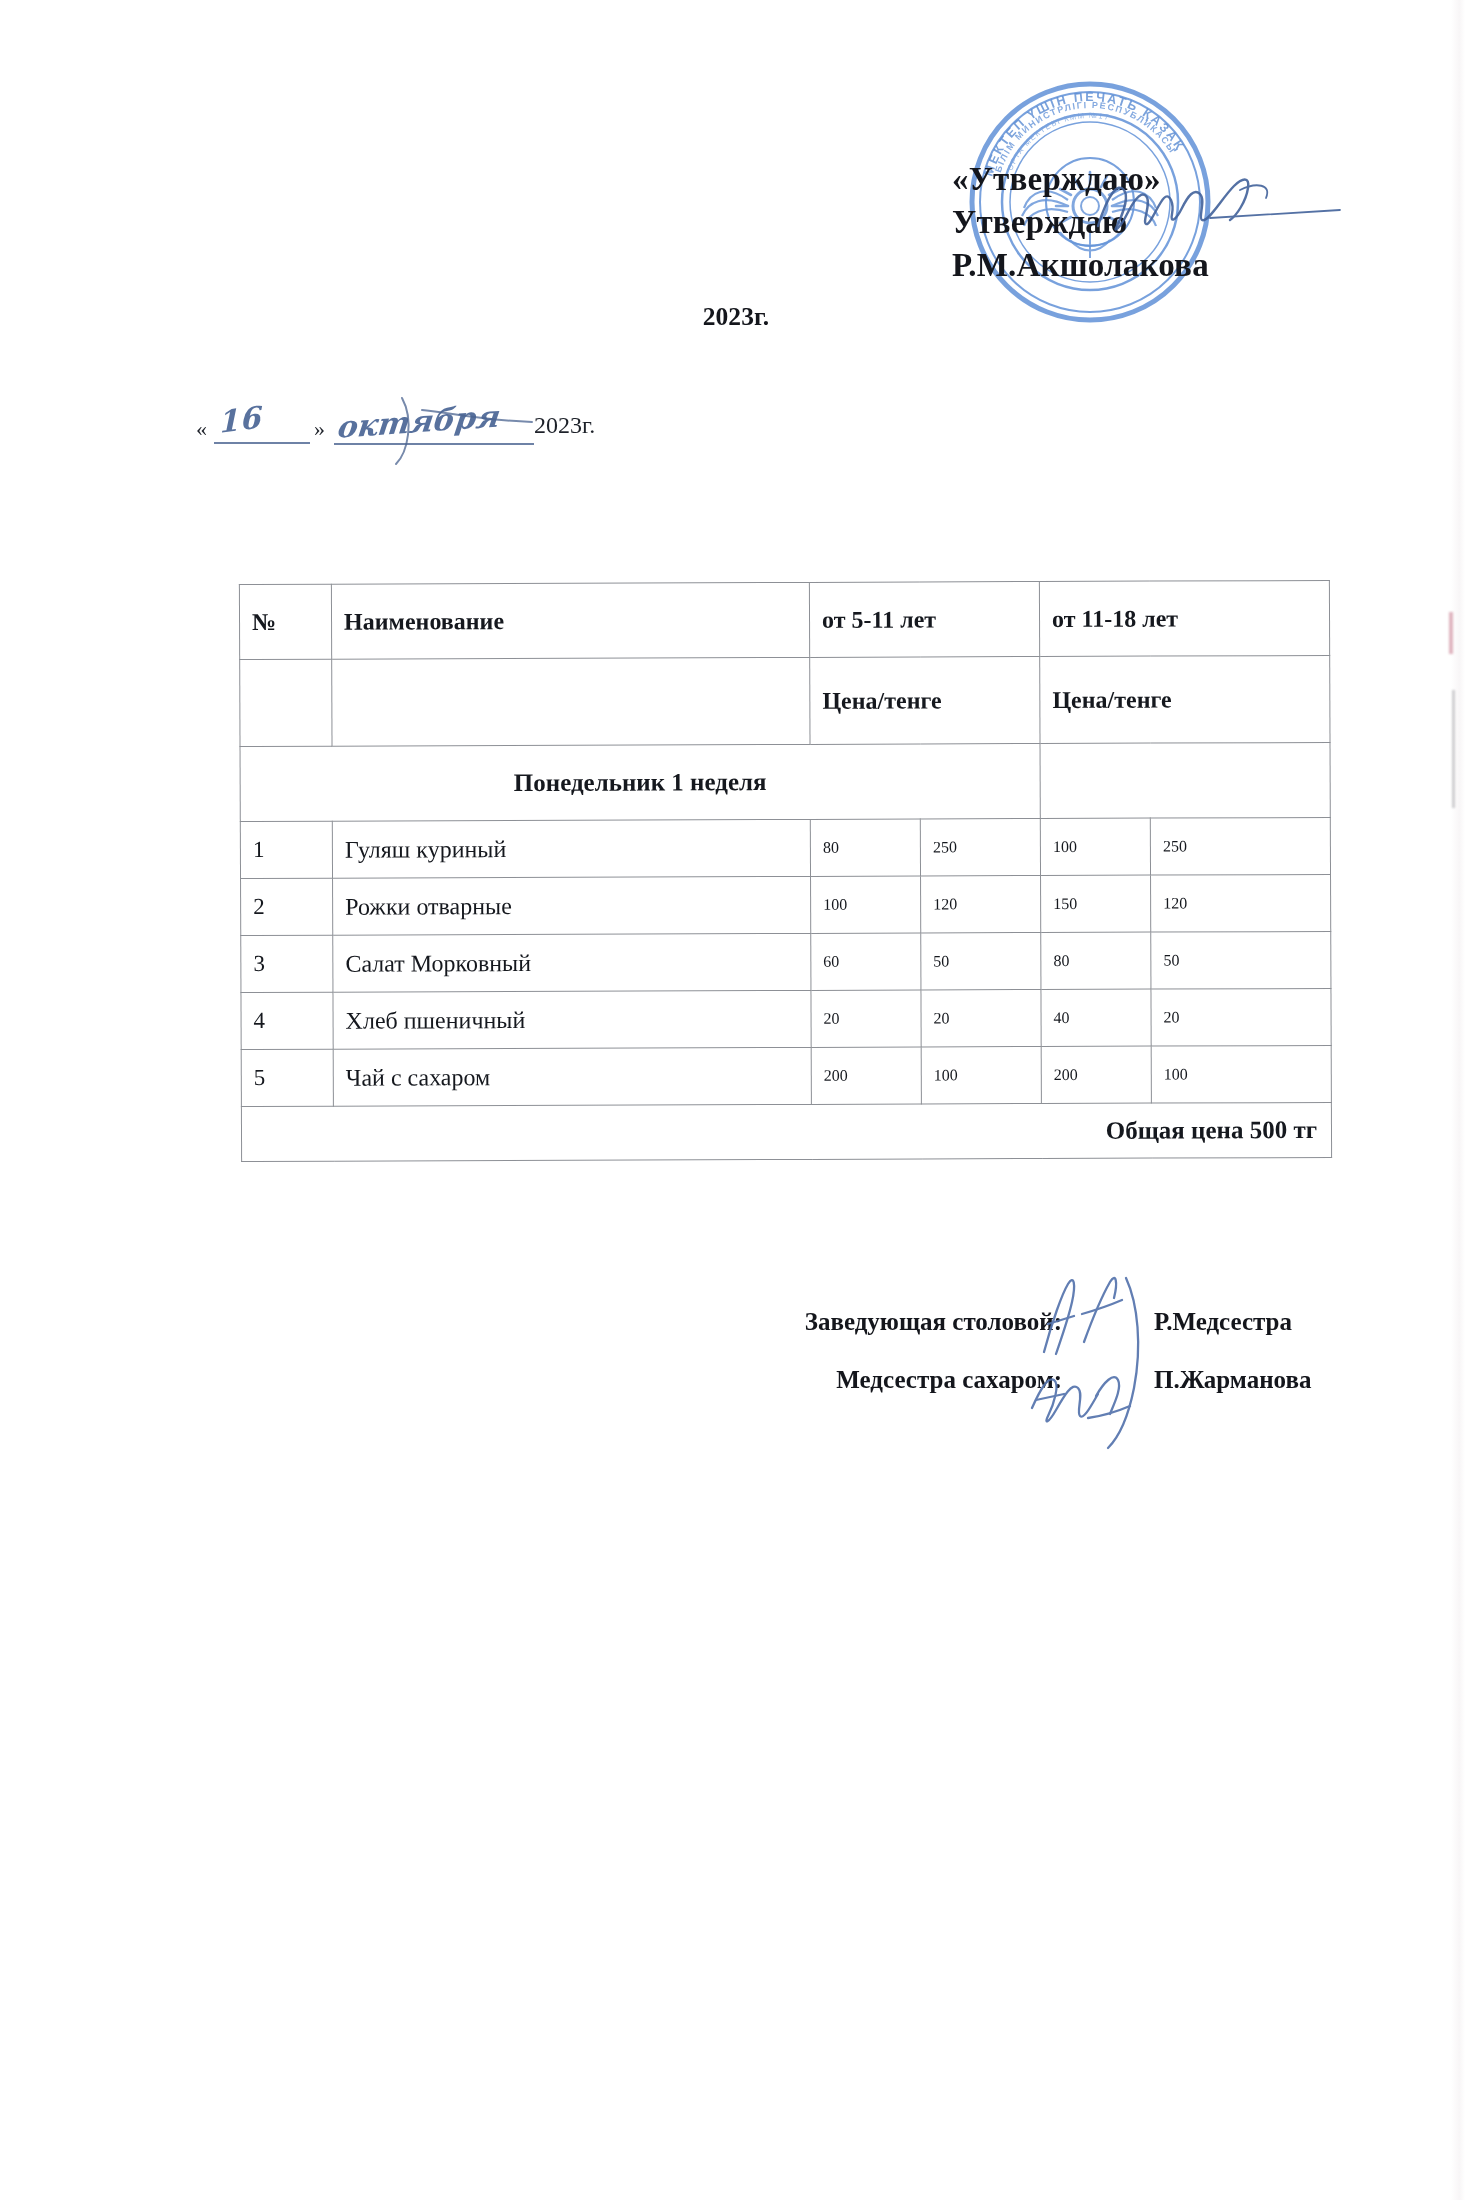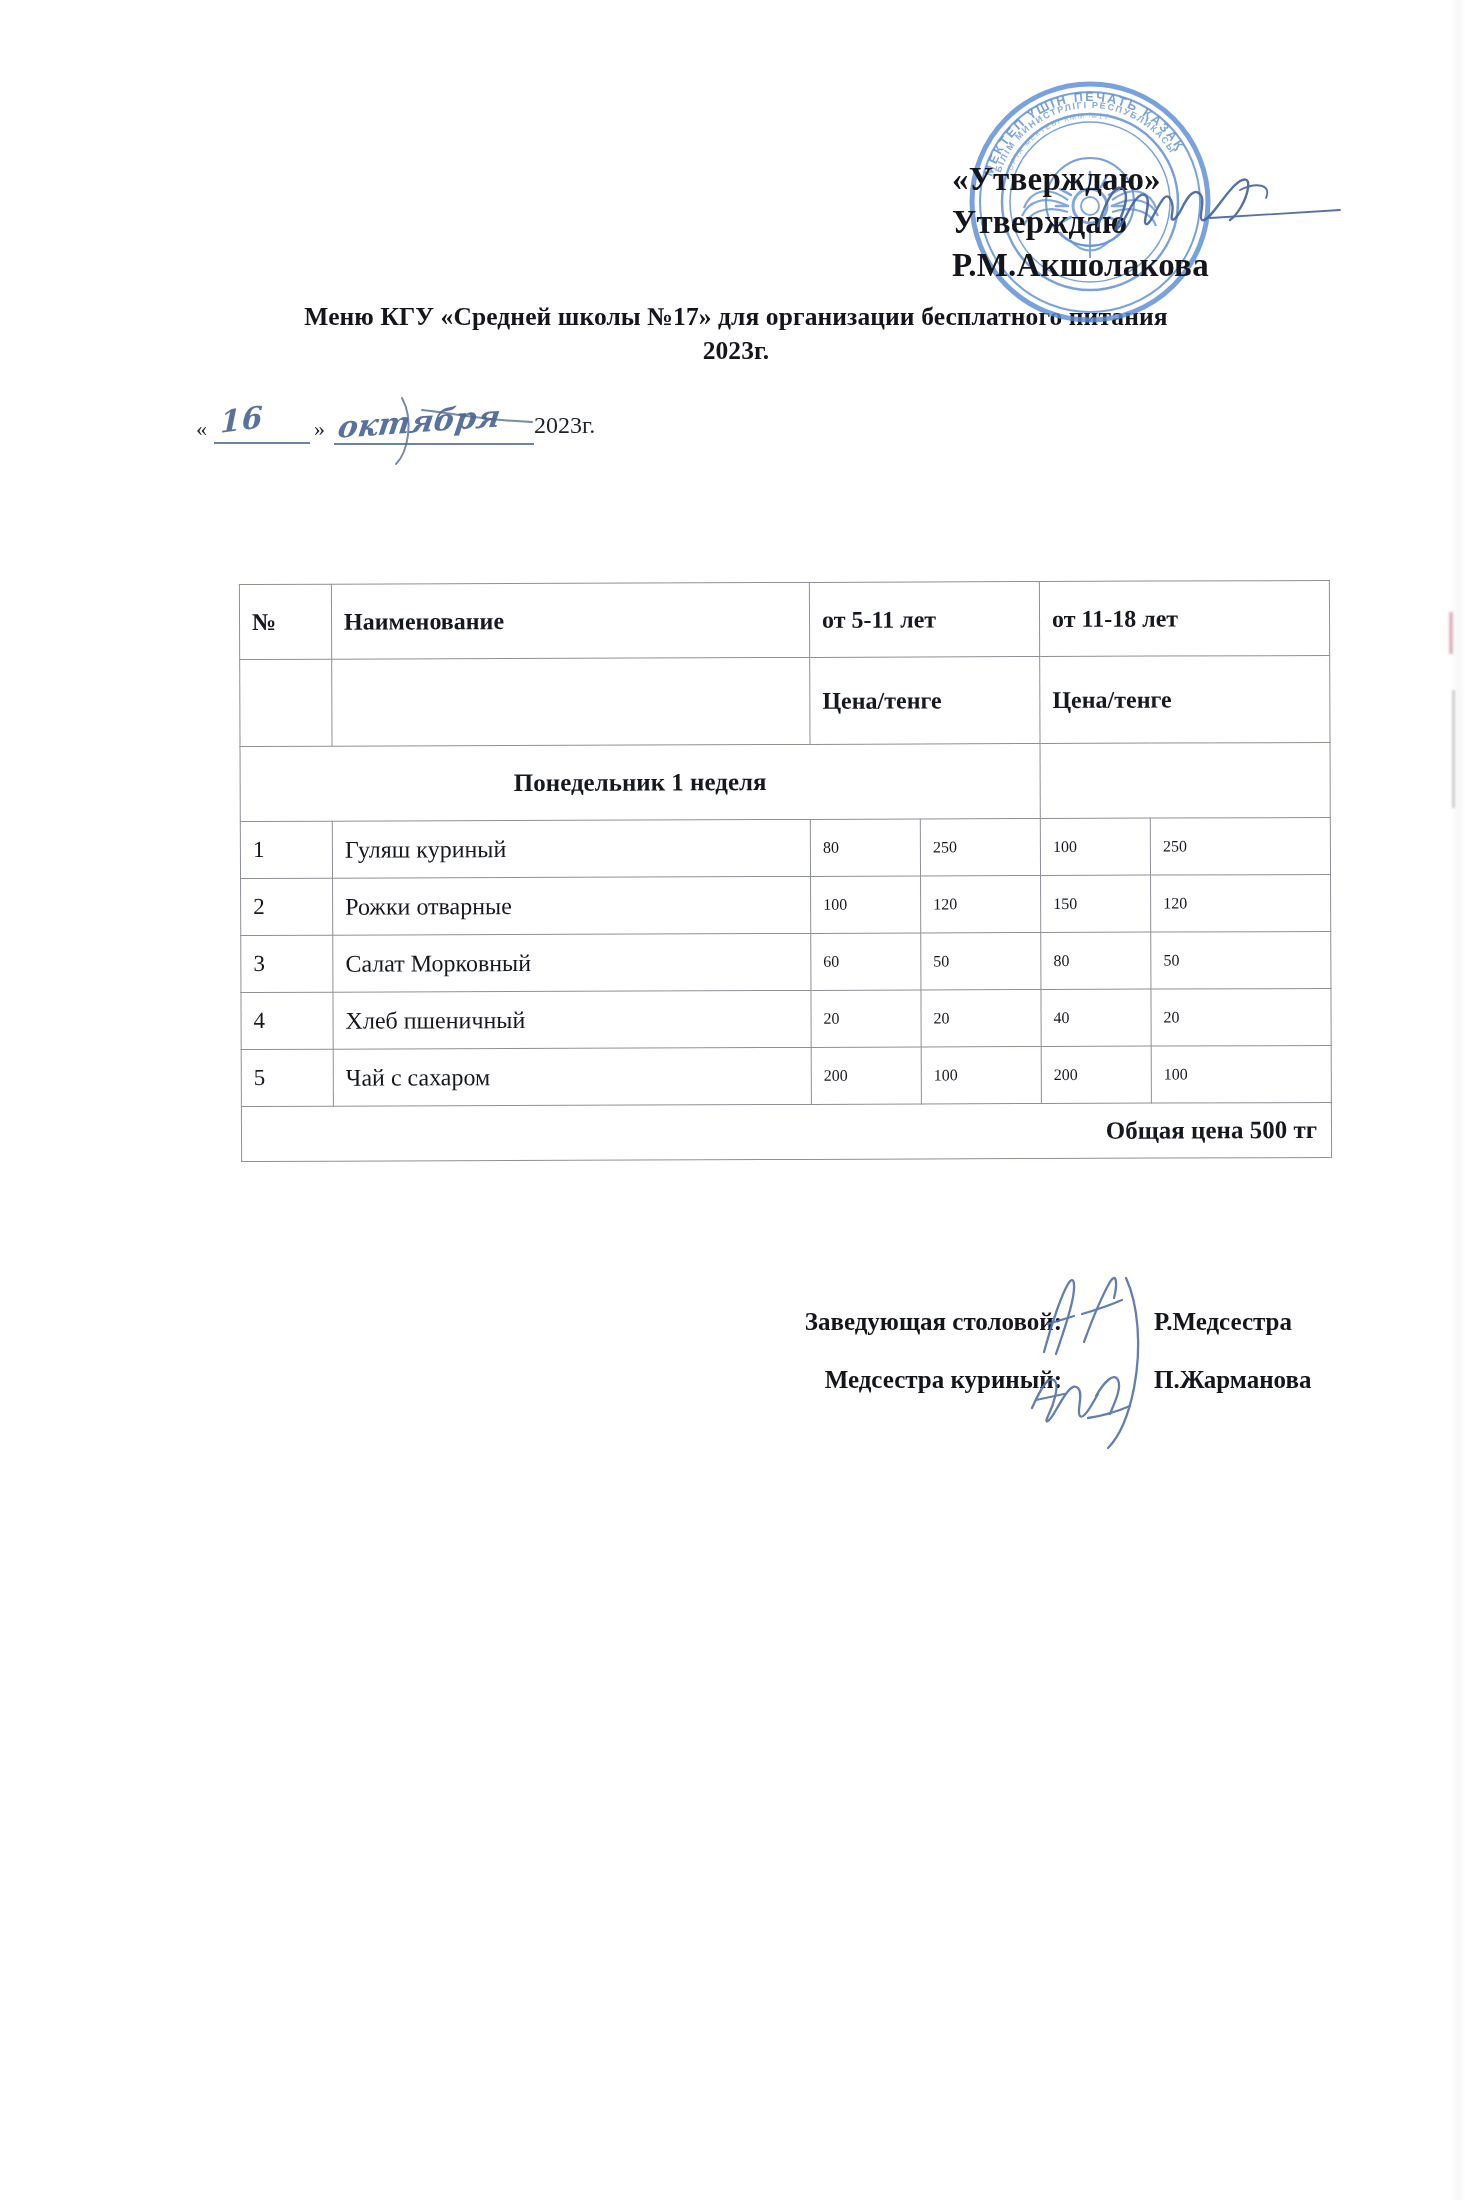--- a/index.html
+++ b/index.html
@@ -364,21 +364,20 @@
     </svg>
   </div>
 
   <div class="approval">
     <div class="ln">«Утверждаю»</div>
     <div class="ln">Утверждаю</div>
     <div class="ln">Р.М.Акшолакова</div>
   </div>
 
   <div class="doc-title">
-    <div>Меню КГУ «Средней школы №17» для организации бесплатного питания</div>
     <div>2023г.</div>
   </div>
 
   <div class="date-line">
     <span class="quote-open">«</span>
     <span class="hw-day">16</span>
     <span class="quote-close">»</span>
     <span class="hw-month">октября</span>
     <svg class="hw-flourish" viewBox="0 0 230 74" xmlns="http://www.w3.org/2000/svg">
       <g fill="none" stroke="#4a6390" stroke-width="2" stroke-linecap="round" opacity="0.75">
@@ -468,21 +467,21 @@
     </tbody>
   </table>
 
   <div class="signoff">
     <div class="signoff-row">
       <span class="signoff-role">Заведующая столовой:</span>
       <span class="signoff-gap"></span>
       <span class="signoff-name">Р.Медсестра</span>
     </div>
     <div class="signoff-row">
-      <span class="signoff-role">Медсестра куриный:</span>
+      <span class="signoff-role">Медсестра сахаром:</span>
       <span class="signoff-gap"></span>
       <span class="signoff-name">П.Жарманова</span>
     </div>
   </div>
 
   <div class="sig-bottom">
     <svg viewBox="0 0 220 190" xmlns="http://www.w3.org/2000/svg">
       <g fill="none" stroke="#5574ad" stroke-width="2.3" stroke-linecap="round" opacity="0.92">
 
         <path d="M 14,84 C 22,54 32,26 38,16 C 44,6 46,16 42,34 C 38,52 30,74 26,86"></path>

